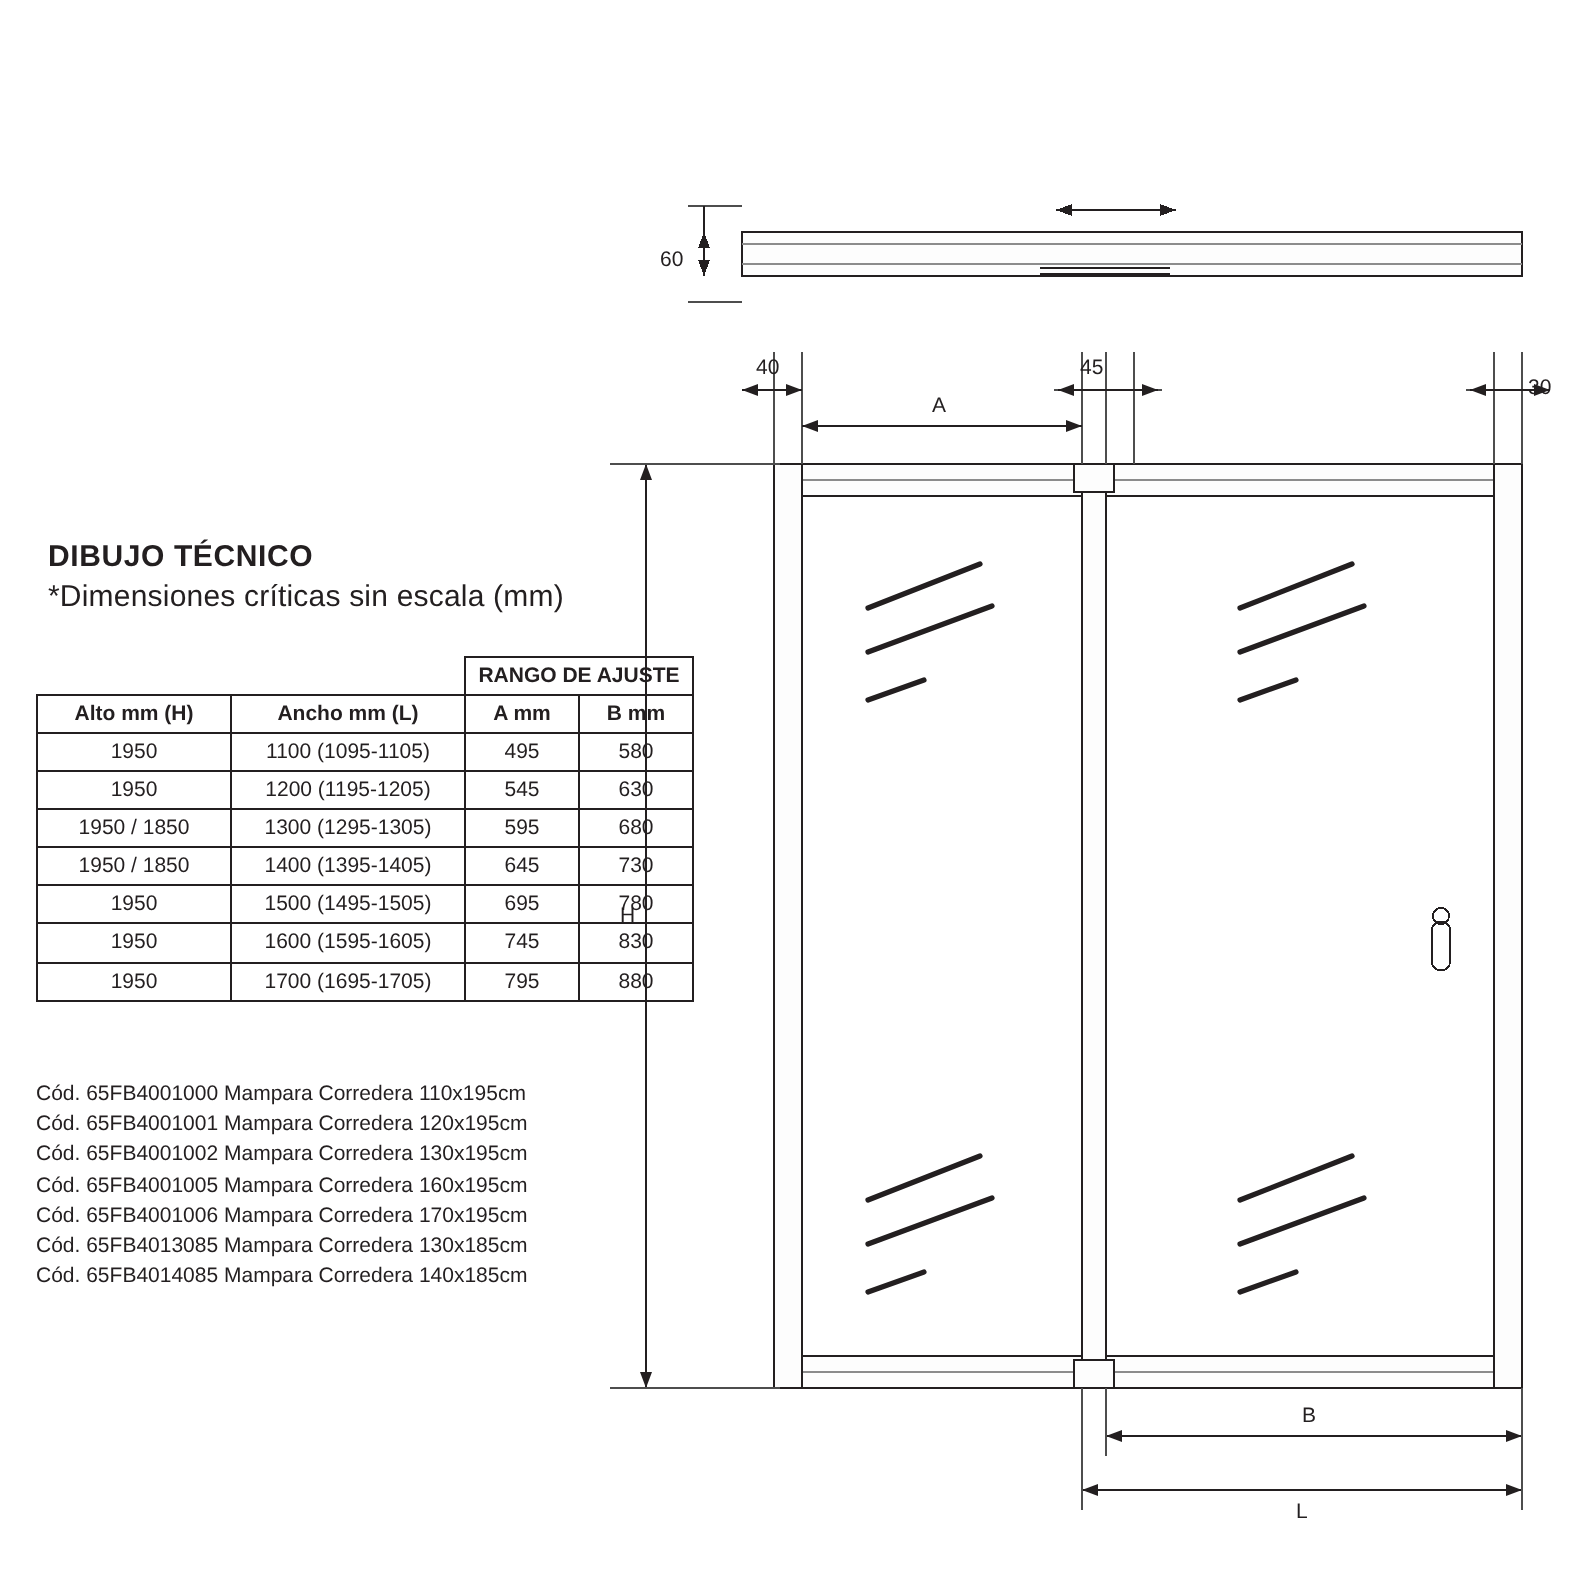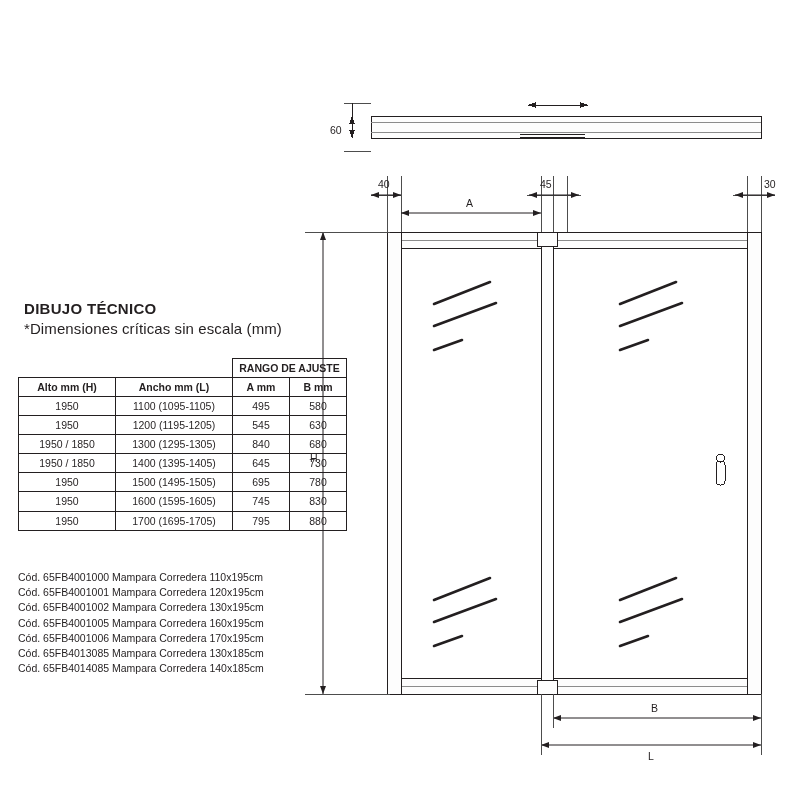--- a/index.html
+++ b/index.html
@@ -4,21 +4,21 @@
 <style>
   html,body{margin:0;padding:0;}
   body{
     width:792px;height:792px;
     background:#ffffff;
     font-family:"Liberation Sans", sans-serif;
     color:#231f20;
     position:relative;
     overflow:hidden;
   }
-  .abs{position:absolute;margin-top:30px;}
+  .abs{position:absolute;}
 
   
   #title-block{left:24px;top:270px;width:300px;}
   #doc-title{
     font-size:15px;font-weight:bold;letter-spacing:.3px;color:#231f20;
     margin:0 0 3px 0;
   }
   #doc-subtitle{
     font-size:15px;color:#231f20;margin:0;letter-spacing:.1px;
   }
@@ -86,21 +86,21 @@
   </tr>
   <tr>
     <td>1950</td>
     <td>1200 (1195-1205)</td>
     <td>545</td>
     <td>630</td>
   </tr>
   <tr>
     <td>1950 / 1850</td>
     <td>1300 (1295-1305)</td>
-    <td>840</td>
+    <td>595</td>
     <td>680</td>
   </tr>
   <tr>
     <td>1950 / 1850</td>
     <td>1400 (1395-1405)</td>
     <td>645</td>
     <td>730</td>
   </tr>
   <tr>
     <td>1950</td>
@@ -268,17 +268,17 @@
 
     <line x1="541" y1="694" x2="541" y2="755"></line>
     <line x1="553" y1="694" x2="553" y2="728"></line>
     <line x1="761" y1="694" x2="761" y2="755"></line>
   </g>
 </svg>
 
 <div class="dim-txt" style="left:330px;top:124px;">60</div>
 <div class="dim-txt" style="left:378px;top:178px;">40</div>
 <div class="dim-txt" style="left:540px;top:178px;">45</div>
-<div class="dim-txt" style="left:764px;top:178px;">30</div>
+<div class="dim-txt" style="left:764px;top:188px;">30</div>
 <div class="dim-txt" style="left:466px;top:197px;">A</div>
 <div class="dim-txt" style="left:651px;top:702px;">B</div>
 <div class="dim-txt" style="left:648px;top:750px;">L</div>
 <div class="dim-txt" style="left:310px;top:452px;">H</div>
 
 </body></html>

